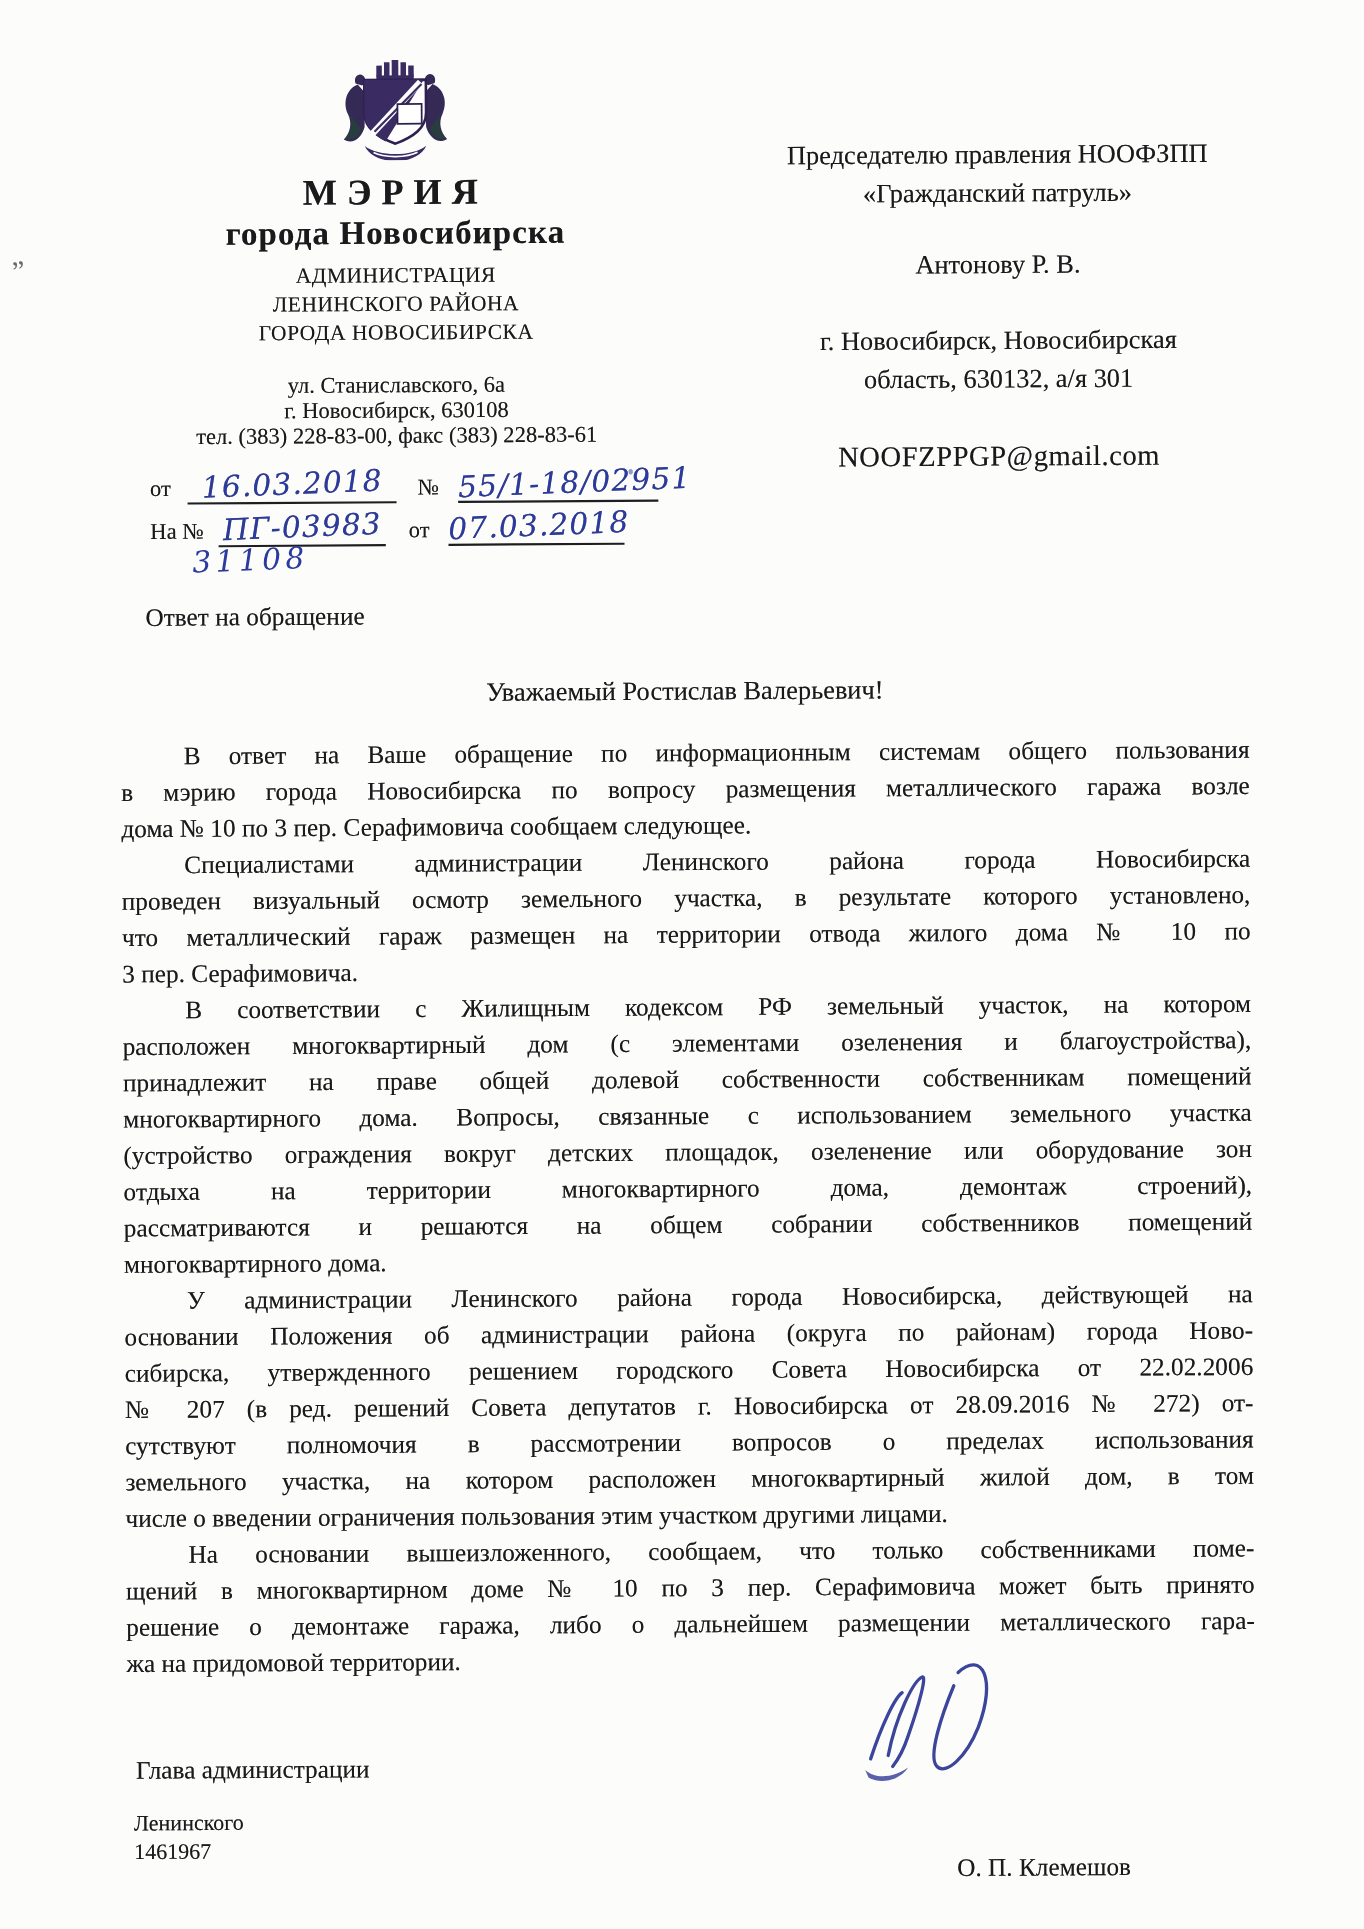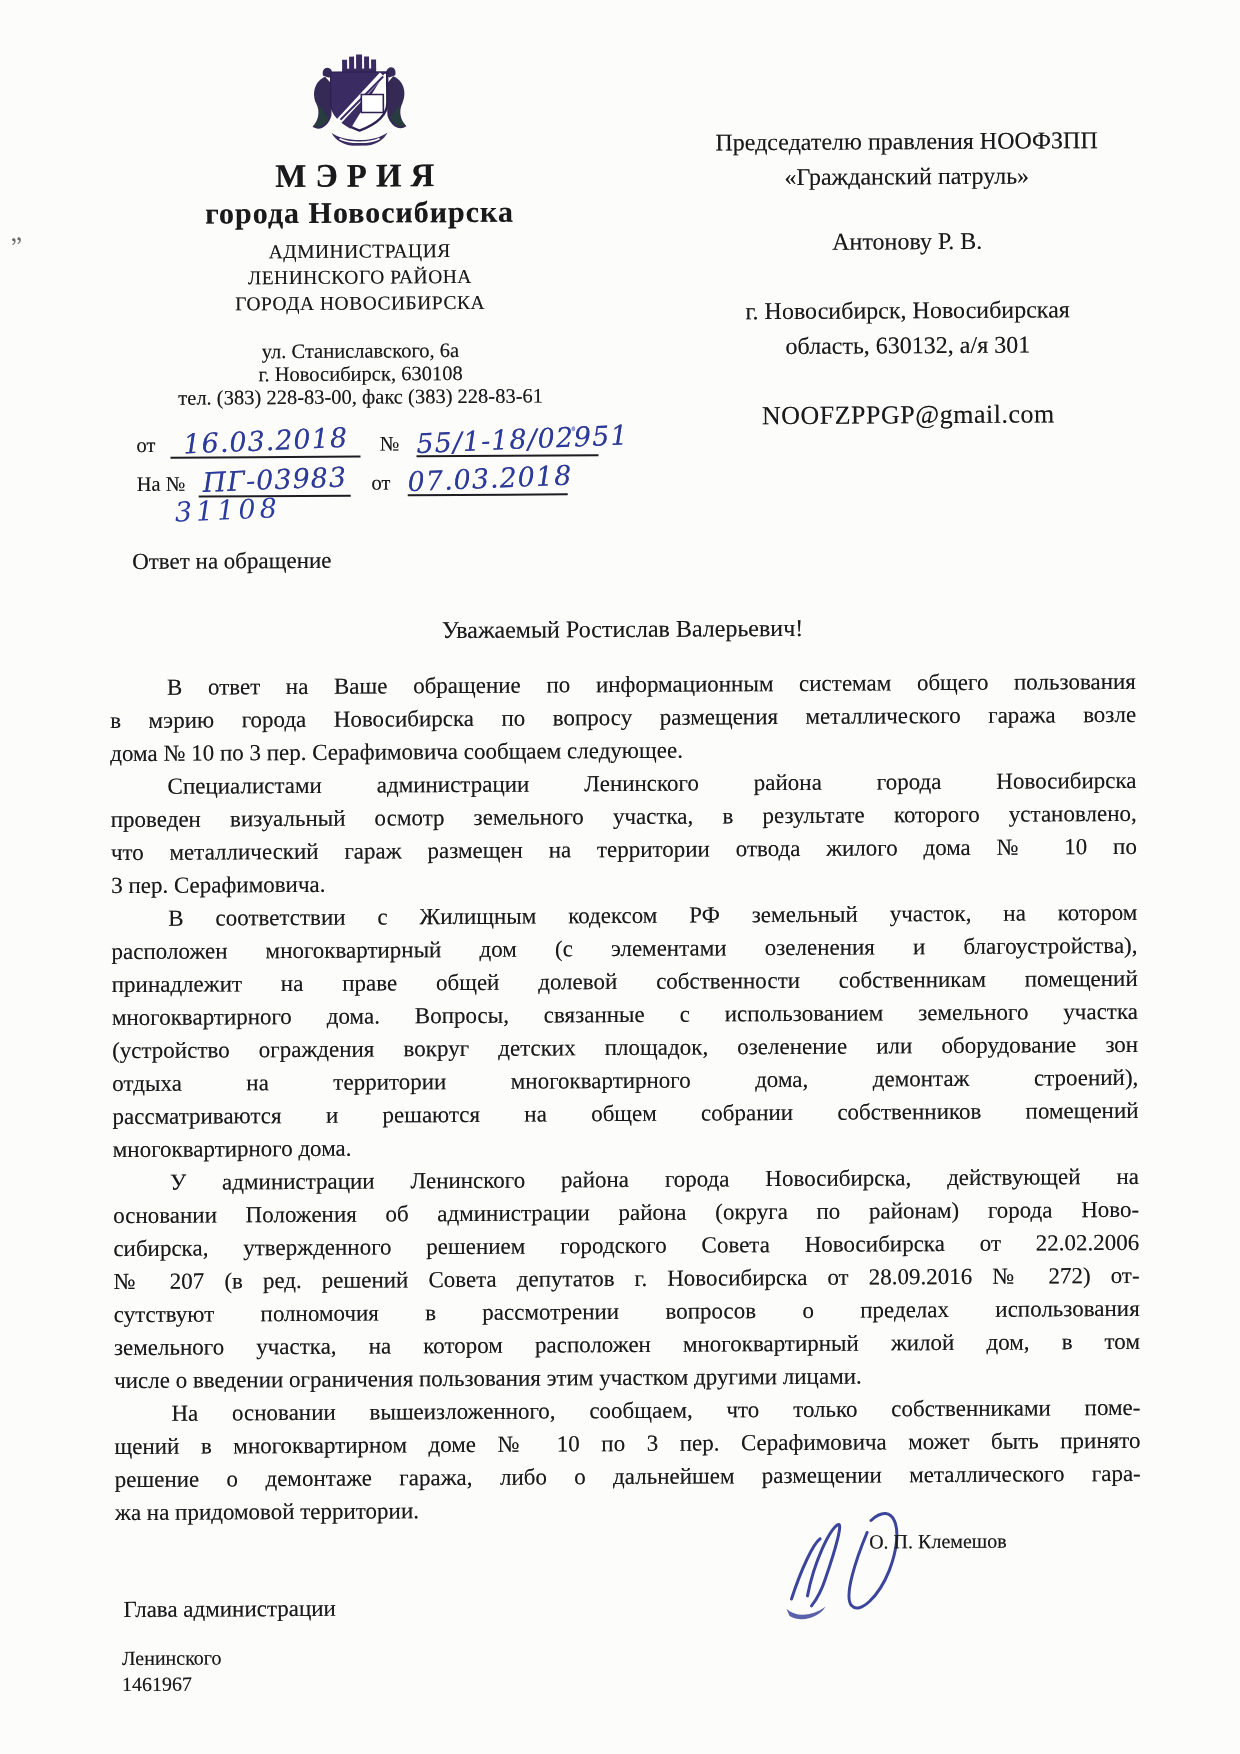--- a/index.html
+++ b/index.html
@@ -34,21 +34,21 @@
   .subject{left:133px;top:546px;font-size:23px;}
   .salutation{left:110px;top:616px;width:1026px;text-align:center;font-size:24px;}
 
   
   .body{left:110px;top:668px;width:1026px;font-size:23px;line-height:33px;}
   .line{text-align:justify;text-align-last:justify;}
   .line.plast{text-align-last:left;}
   .line.pfirst{padding-left:57px;}
 
   .sig-title{left:118px;top:1594px;font-size:23px;}
-  .sig-name{left:864px;top:1532px;font-size:20px;}
+  .sig-name{left:864px;top:1687px;font-size:23px;}
   .sig-draw{left:745px;top:1500px;}
   .executor{left:116px;top:1642px;font-size:20px;line-height:26px;}
 
   .artifact{left:12px;top:214px;font-size:26px;color:#6a6a6a;transform:rotate(-10deg);}
   .inkdot{left:573px;top:426px;width:4px;height:5px;border-radius:50%;background:#3a49b0;opacity:.55;}
 </style>
 </head>
 <body>
 
 <div class="page">

